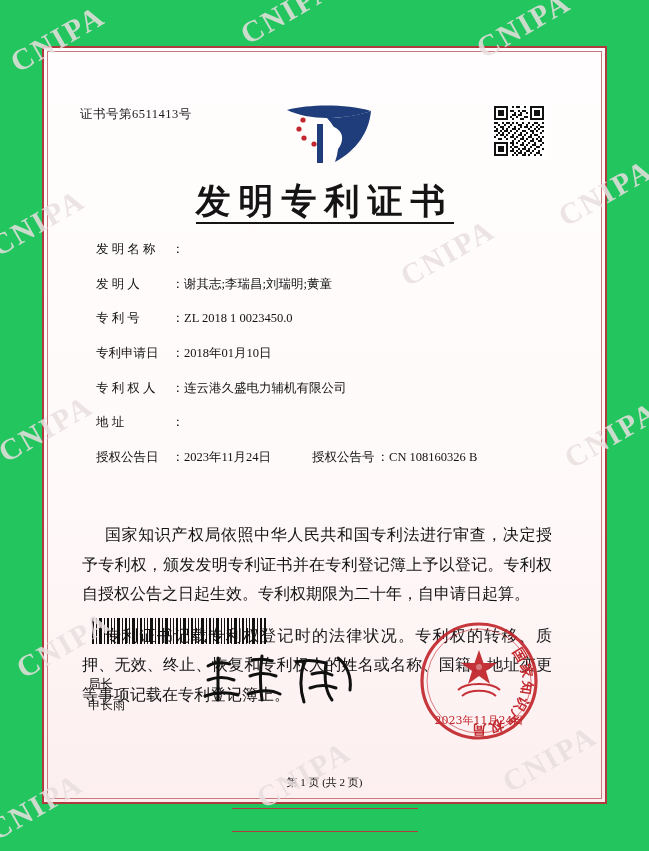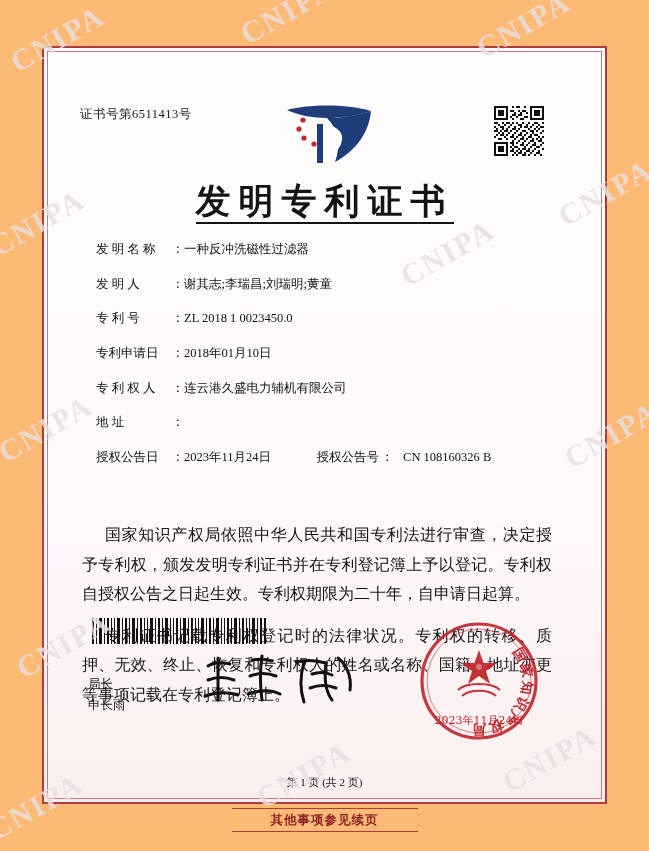--- a/index.html
+++ b/index.html
@@ -32,21 +32,21 @@
     transform: rotate(-30deg);
     opacity: .85;
     white-space: nowrap;
   }
 
   
   .page {
     position: absolute;
     left: 0; top: 0;
     width: 649px; height: 851px;
-    background: #fdba74;
+    background: #22c55e;
   }
   .outer-frame {
     position: absolute;
     left: 42px; top: 46px;
     width: 565px; height: 758px;
     border: 2px solid #b03a3e;
     box-sizing: border-box;
     background: linear-gradient(180deg,#fffdfd 0%, #fffafa 55%, #fdeff0 100%);
   }
   .inner-frame {
@@ -130,22 +130,22 @@
     justify-content: space-between;
     letter-spacing: 0;
   }
   .colon { margin-left: 2px; }
   .val { flex: 1; }
   .row.two .val { flex: none; }
   .row.two .lbl2 {
     width: 96px;
     flex: none;
     display: flex;
-    justify-content: center;
-    margin-left: 36px;
+    justify-content: flex-end;
+    margin-left: 22px;
   }
 
   
   .paras {
     position: absolute;
     left: 82px; top: 520px;
     width: 470px;
     font-size: 16px;
     color: #141414;
     line-height: 1.85;
@@ -394,21 +394,20 @@
   <div class="title">发明专利证书</div>
   <div class="title-rule"></div>
 
   <div class="fields">
 
     <div class="row">
       <span class="lbl">
         <span>发 明 名 称</span>
           <span class="colon">：</span>
       </span>
-      <span class="val">一种反冲洗磁性过滤器</span>
     </div>
 
     <div class="row">
       <span class="lbl">
         <span>发  明  人</span>
           <span class="colon">：</span>
       </span>
       <span class="val">谢其志;李瑞昌;刘瑞明;黄童</span>
     </div>
 
@@ -559,21 +558,20 @@
       <path id="ringpath" d="M 61,17 A 44,44 0 1 1 60.9,17" fill="none"></path>
       <text font-family="'DejaVu Serif', serif" font-size="13.5" font-weight="bold" fill="#c1272d" letter-spacing="2">
         <textPath href="#ringpath" startOffset="13.5%">国家知识产权局</textPath>
       </text>
       <text x="61" y="104" text-anchor="middle" font-family="'DejaVu Serif', serif" font-size="11" fill="#c1272d">2023年11月24日</text>
     </svg>
   </div>
 
   <div class="page-no">第 1 页 (共 2 页)</div>
   <div class="footer-rule-top"></div>
-  <div class="footer-note">其他事项参见续页</div>
   <div class="footer-rule-bottom"></div>
 
 </div>
 
 <div class="watermarks">
   <div class="wm" style="left:6px;  top:22px;">CNIPA</div>
   <div class="wm" style="left:236px;top:-6px;">CNIPA</div>
   <div class="wm" style="left:472px;top:8px;">CNIPA</div>
   <div class="wm" style="left:-14px;top:206px;">CNIPA</div>
   <div class="wm" style="left:396px;top:236px;">CNIPA</div>

